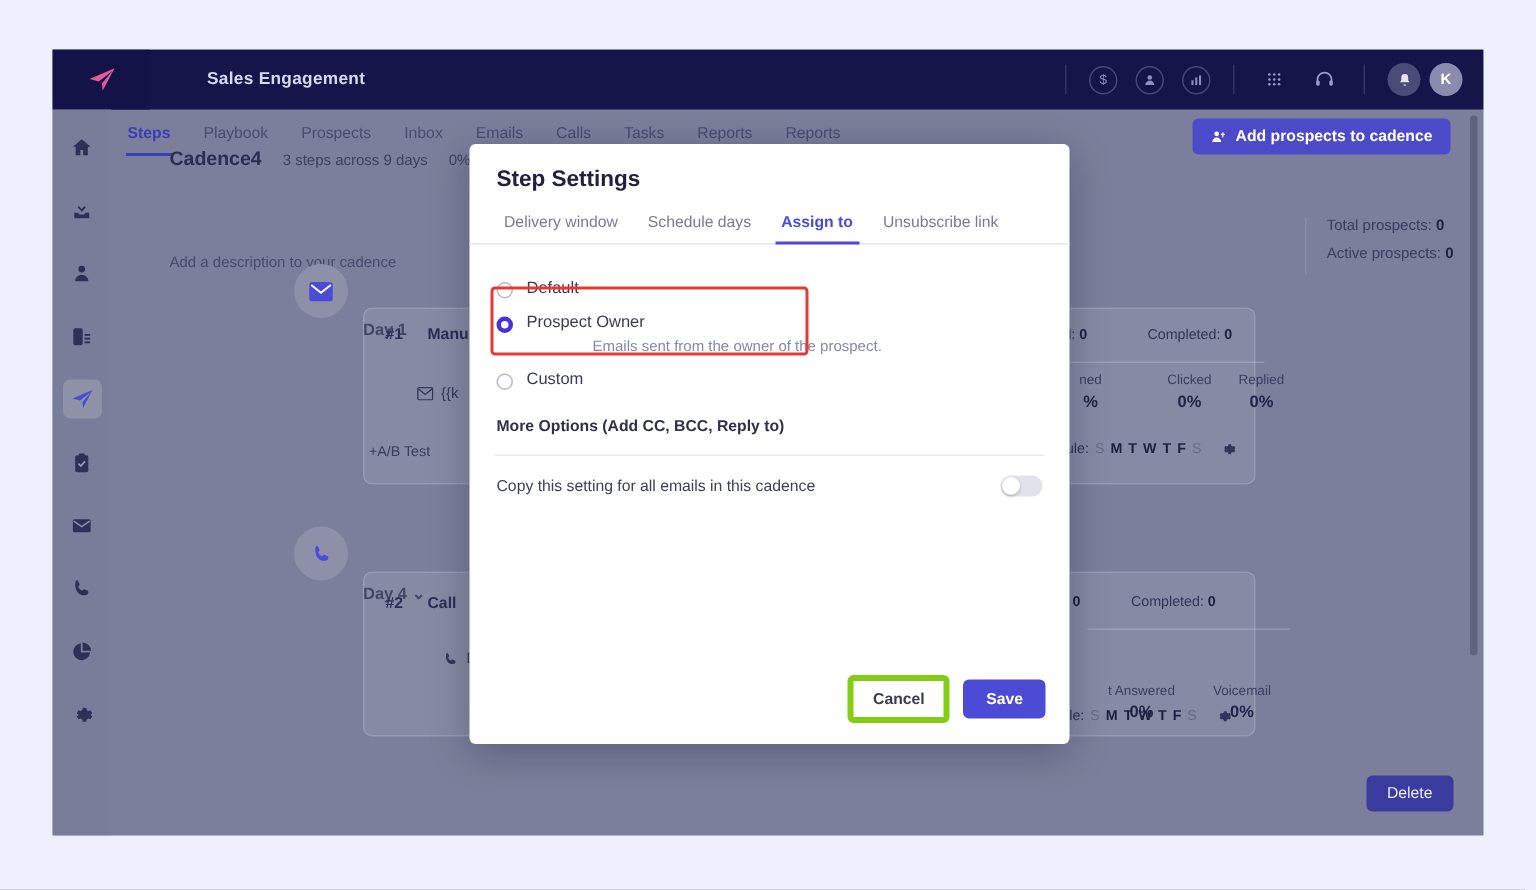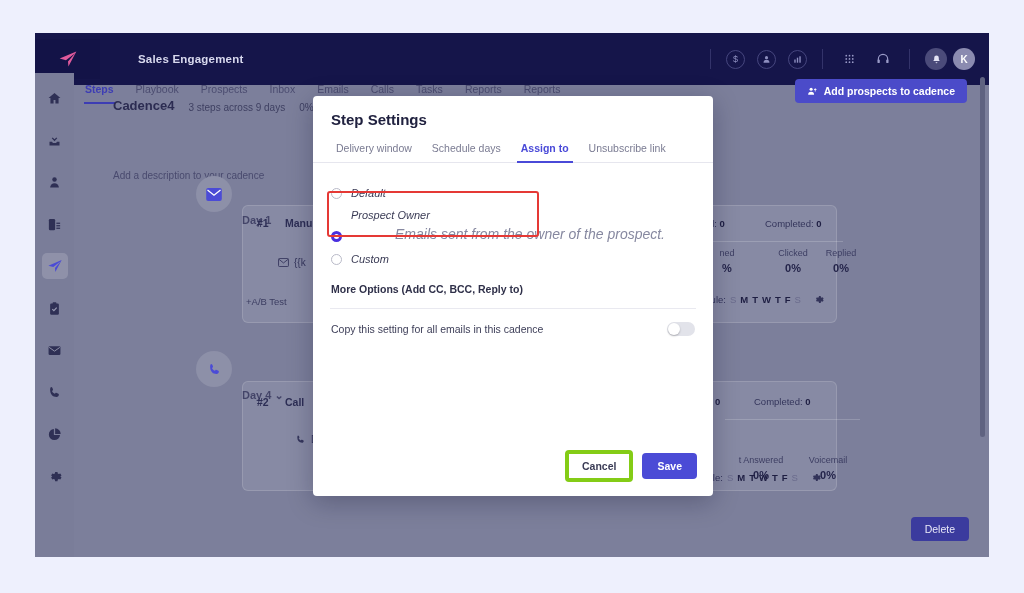--- a/index.html
+++ b/index.html
@@ -14,21 +14,21 @@
     position: absolute;
     left: 35px; top: 33px;
     width: 954px; height: 524px;
     background: #7c7f9b;
     overflow: hidden;
   }
 
   
   .topbar {
     position: absolute; left: 0; top: 0;
-    width: 954px; height: 52px;
+    width: 954px; height: 40px;
     background: #15154a;
     display: flex; align-items: center;
   }
   .logo-box {
     width: 65px; height: 40px;
     display: flex; align-items: center; justify-content: center;
     background: #131347;
   }
   .logo-plane { width: 22px; height: 20px; display:block; }
   .app-title {
@@ -180,35 +180,34 @@
     position:relative;
   }
   .mtab.active { color:#4a4ad8; font-weight:700; }
   .mtab.active::after {
     content:""; position:absolute; left:6px; right:6px; bottom:-1px;
     height:2px; background:#4a4ad8;
   }
 
   .opt-area { padding: 18px 0 0 0; position:relative; }
   .opt {
-    display:flex; align-items:flex-end; gap:9px;
+    display:flex; align-items:flex-start; gap:9px;
     padding: 5px 18px;
-    font-style: italic;
   }
   .radio {
     width: 11px; height: 11px; border-radius:50%;
     border: 1.4px solid #b9bac8; margin-top: 2px; flex:none;
     background:#fff;
   }
   .radio.checked {
     border: 3px solid #4a2fe0; background:#fff;
     box-shadow: inset 0 0 0 1.5px #fff;
   }
   .opt-label { font-size: 11px; color:#3a3b55; }
-  .opt-sub { font-size: 14px; color:#8688a0; margin-top: 5px; padding-left: 44px; }
+  .opt-sub { font-size: 10px; color:#8688a0; margin-top: 5px; padding-left: 44px; }
   .highlight-box {
     position:absolute;
     left: 14px; top: 28px;
     width: 212px; height: 46px;
     border: 2px solid #e53935;
     border-radius: 3px;
     pointer-events:none;
   }
   .more-options {
     font-size: 10.5px; font-weight:700; color:#2f3049;
@@ -391,20 +390,30 @@
     <span>Add prospects to cadence</span>
   </button>
 
   <div class="cad-head">
     <span class="cad-name">Cadence4</span>
     <span class="cad-meta">3 steps across 9 days</span>
     <span class="cad-meta">0% auto</span>
   </div>
   <div class="cad-desc">Add a description to your cadence</div>
 
+  <div class="cad-stats">
+    <div>
+      <span>Total prospects:</span>
+      <b>0</b>
+    </div>
+    <div>
+      <span>Active prospects:</span>
+      <b>0</b>
+    </div>
+  </div>
 
   <div class="day-bubble" style="left:161px; top:143px;">
     <svg width="16" height="13" viewBox="0 0 24 20" fill="#4b4bd6">
         <rect x="0" y="0" width="24" height="20" rx="3"></rect>
         <path d="M2 3l10 8 10-8" stroke="#ffffff" stroke-width="2" fill="none"></path>
       </svg>
   </div>
   <div class="day-label" style="left:207px; top:155px;">Day 1</div>
 
   <div class="step-card" style="left:207px; top:172px; width:595px; height:118px;"></div>

